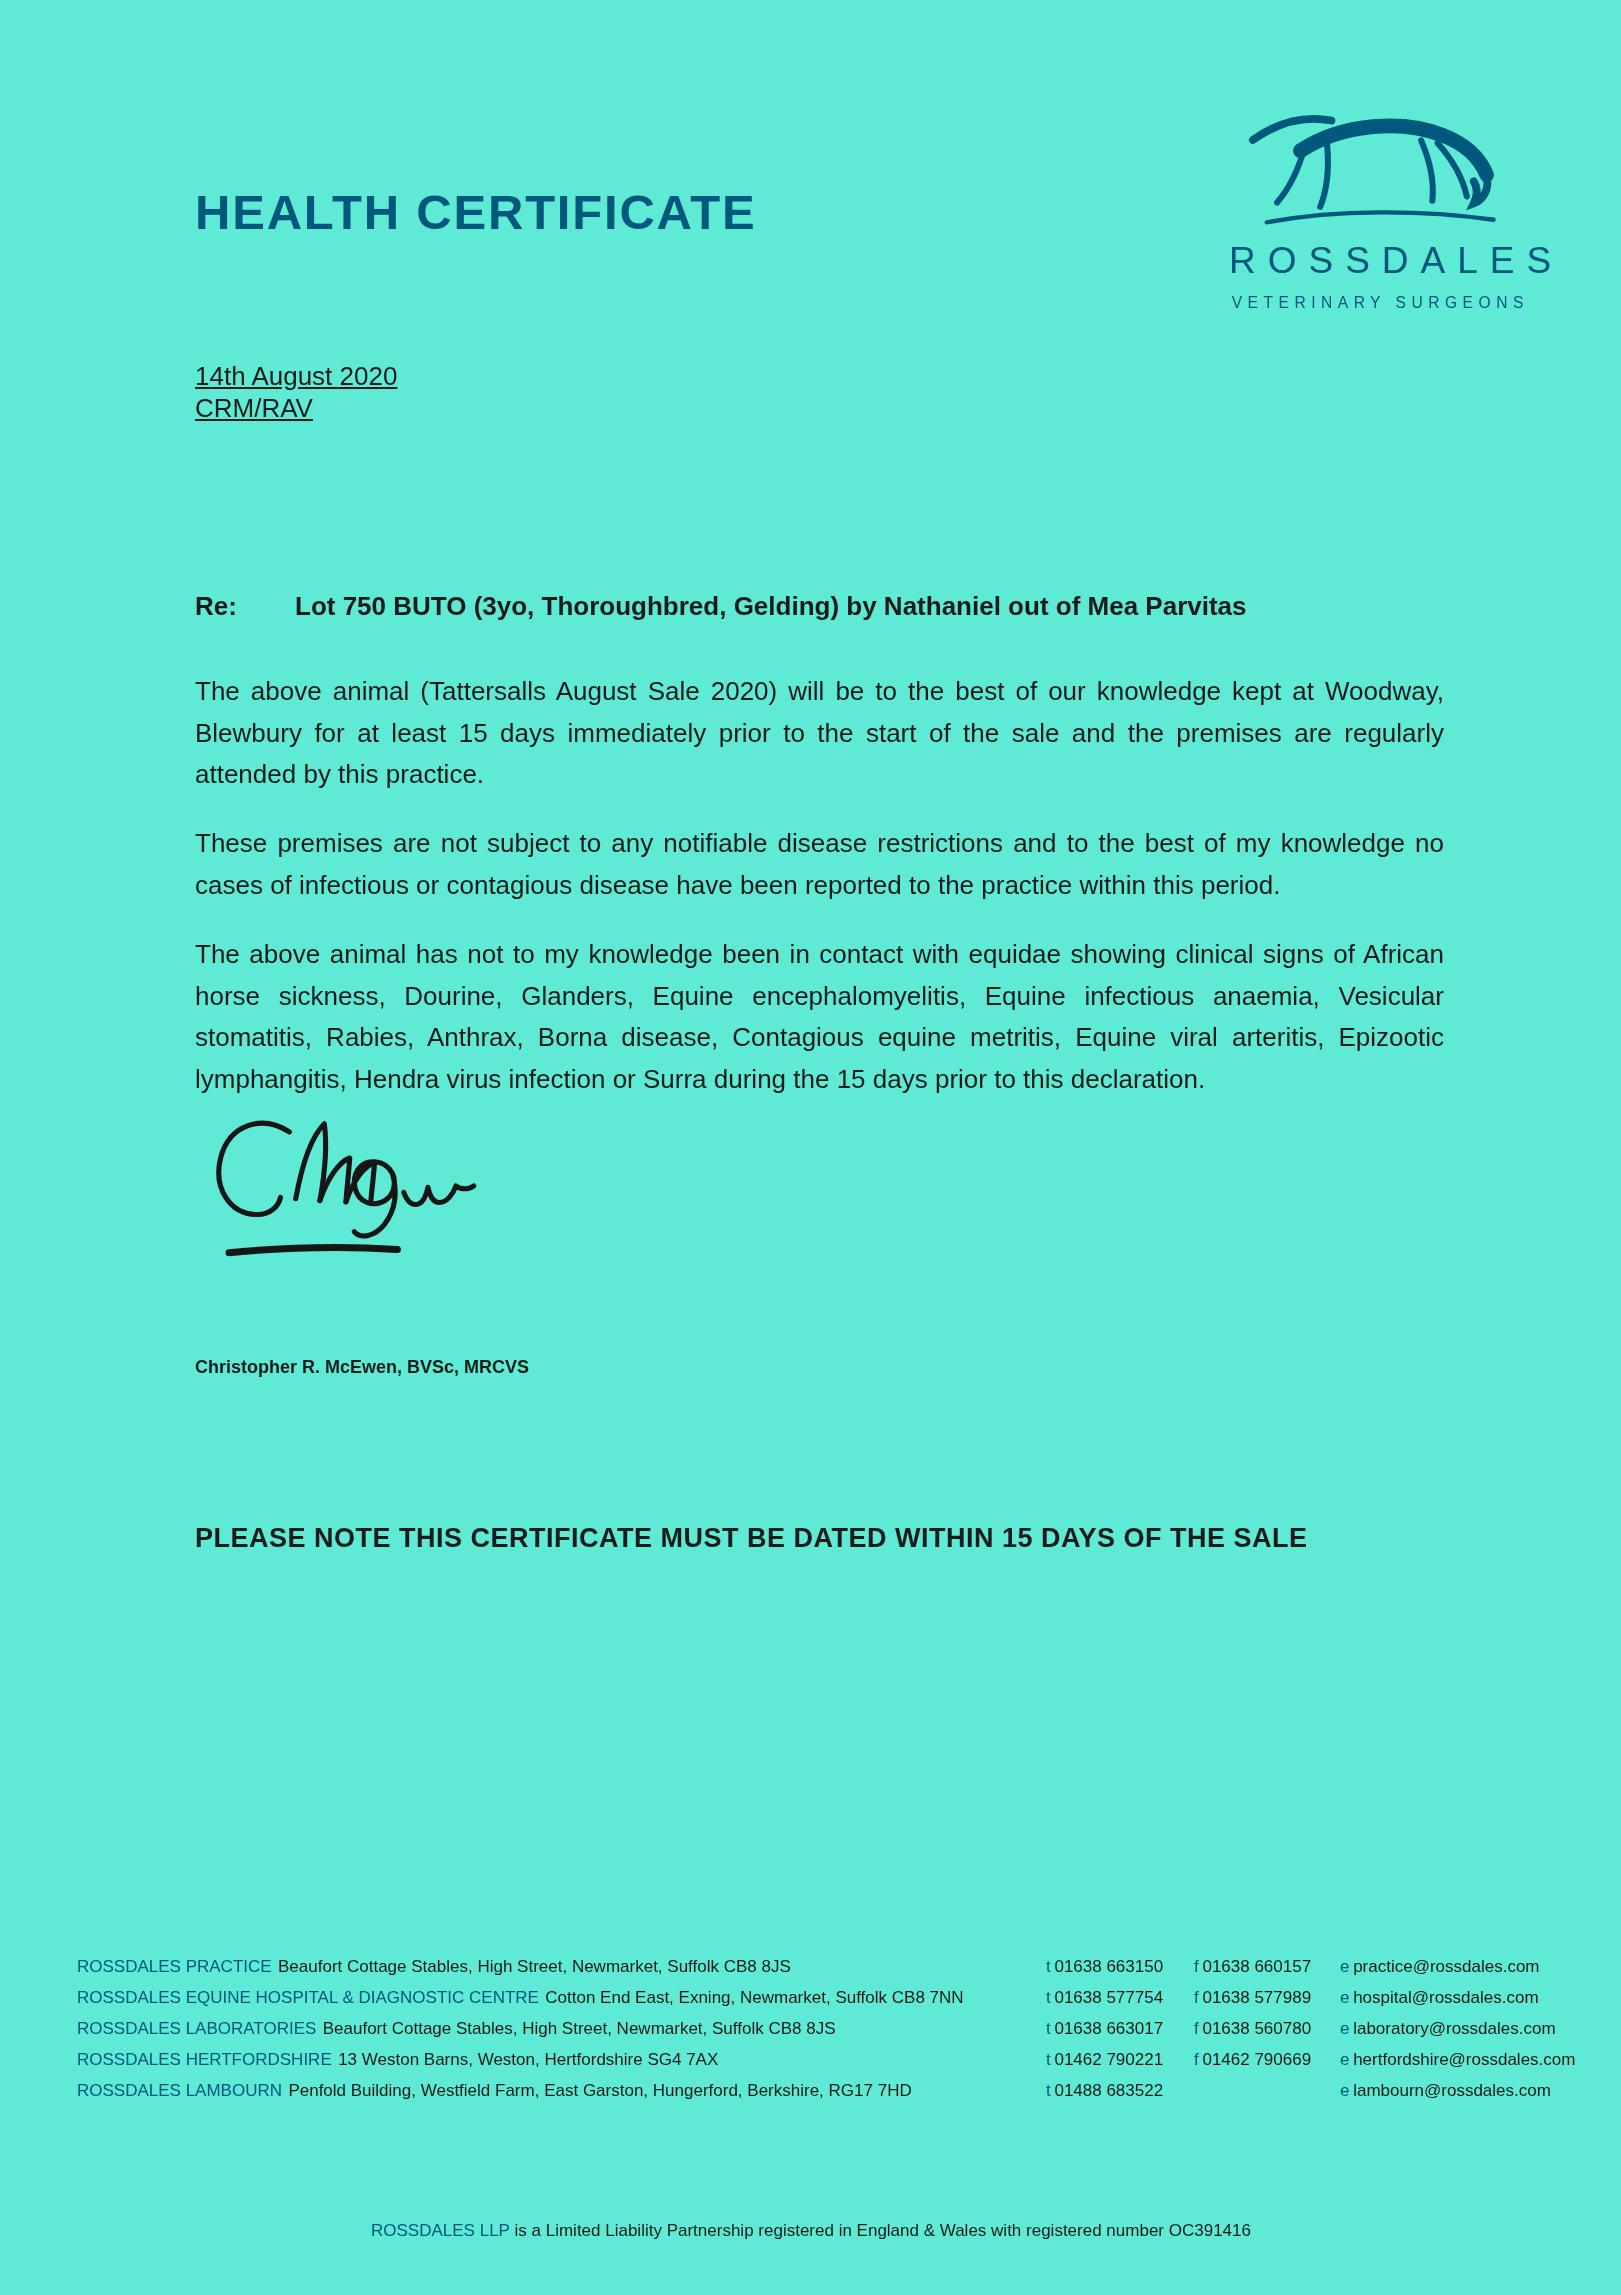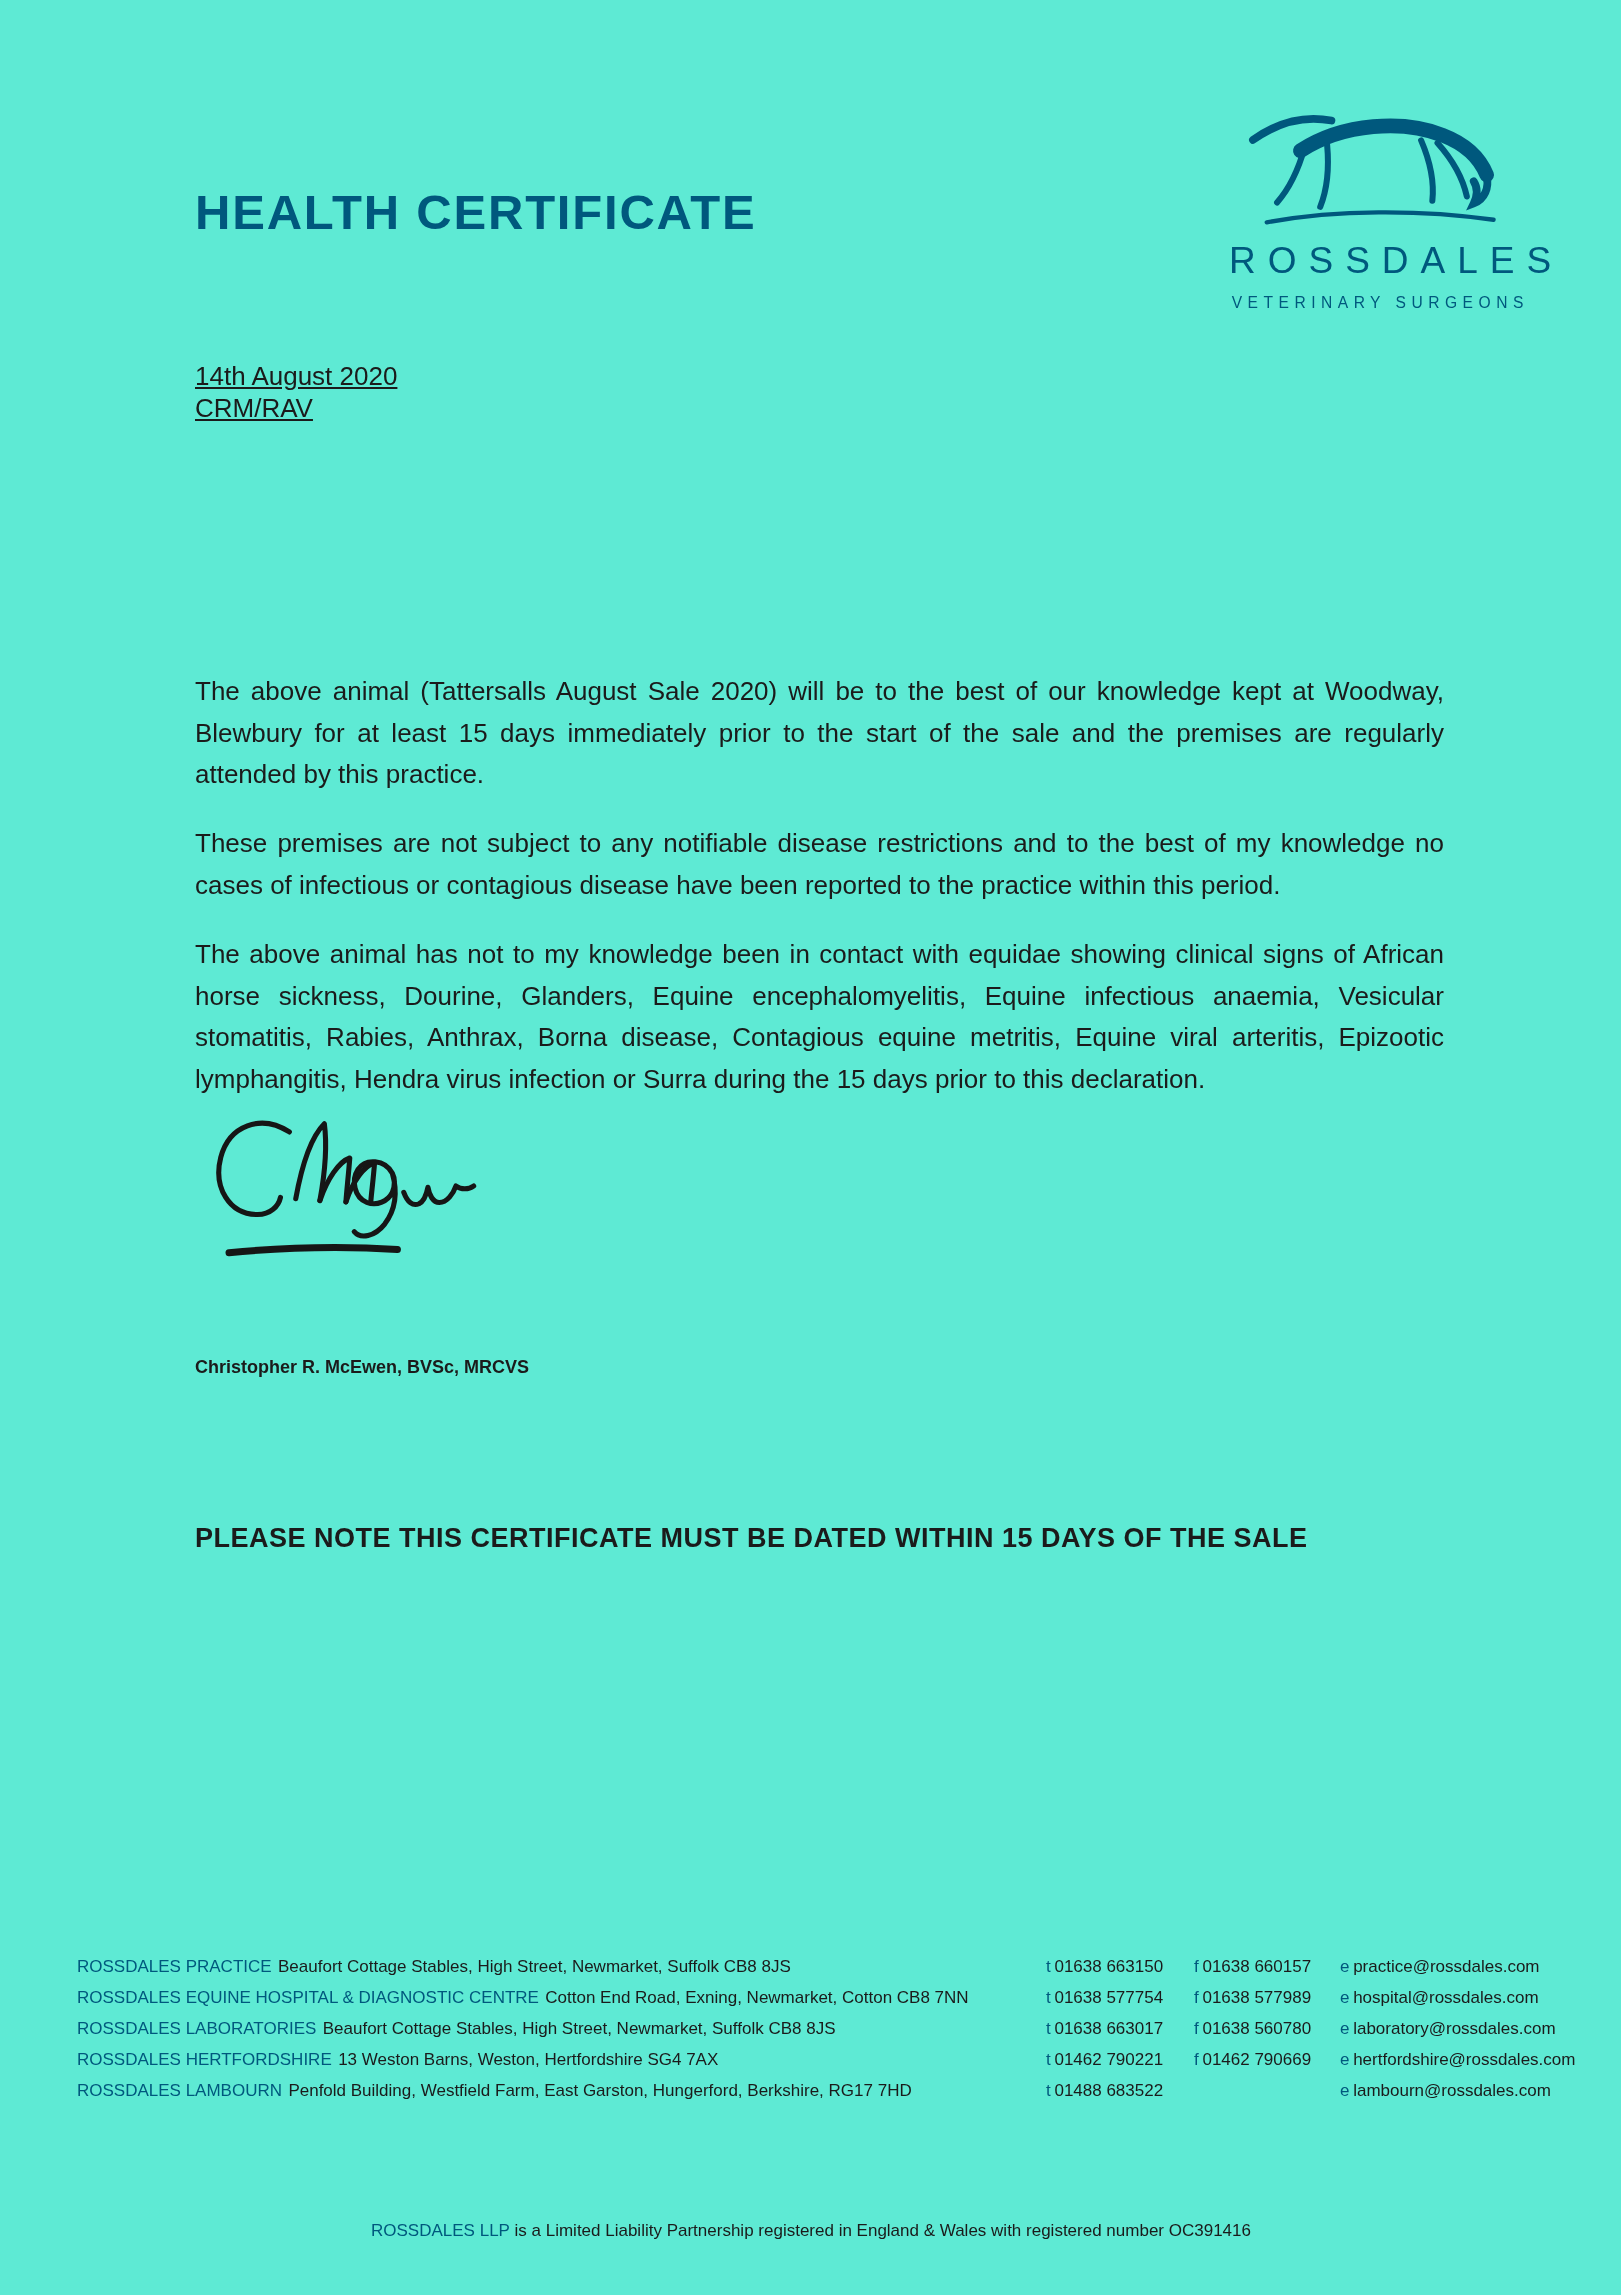--- a/index.html
+++ b/index.html
@@ -153,20 +153,24 @@
     </svg>
     <div class="logo-name">ROSSDALES</div>
     <div class="logo-tagline">VETERINARY SURGEONS</div>
   </div>
 
   <div class="date-block">
     <div>14th August 2020</div>
     <div>CRM/RAV</div>
   </div>
 
+  <div class="re-row">
+    <span class="re-label">Re:</span>
+    <span>Lot 750 BUTO (3yo, Thoroughbred, Gelding) by Nathaniel out of Mea Parvitas</span>
+  </div>
 
   <div class="body-copy">
     <p>The above animal (Tattersalls August Sale 2020) will be to the best of our knowledge kept at Woodway, Blewbury for at least 15 days immediately prior to the start of the sale and the premises are regularly attended by this practice.</p>
     <p>These premises are not subject to any notifiable disease restrictions and to the best of my knowledge no cases of infectious or contagious disease have been reported to the practice within this period.</p>
     <p>The above animal has not to my knowledge been in contact with equidae showing clinical signs of African horse sickness, Dourine, Glanders, Equine encephalomyelitis, Equine infectious anaemia, Vesicular stomatitis, Rabies, Anthrax, Borna disease, Contagious equine metritis, Equine viral arteritis, Epizootic lymphangitis, Hendra virus infection or Surra during the 15 days prior to this declaration.</p>
   </div>
 
   <svg class="signature" viewBox="0 0 560 310" aria-hidden="true">
     <g class="sig-stroke" stroke-width="8">
       <path d="M150,55 C105,26 55,45 42,95 C30,142 55,185 100,185 C120,185 133,172 136,158"></path>
@@ -189,21 +193,21 @@
       <div>
         <span class="office-name">ROSSDALES PRACTICE</span><span>Beaufort Cottage Stables, High Street, Newmarket, Suffolk CB8 8JS</span>
       </div>
       <div class="contact"><span class="lbl">t</span><span>01638 663150</span></div>
       <div class="contact"><span class="lbl">f</span><span>01638 660157</span></div>
       <div class="contact"><span class="lbl">e</span><span>practice@rossdales.com</span></div>
     </div>
 
     <div class="office-row">
       <div>
-        <span class="office-name">ROSSDALES EQUINE HOSPITAL &amp; DIAGNOSTIC CENTRE</span><span>Cotton End Road, Exning, Newmarket, Cotton CB8 7NN</span>
+        <span class="office-name">ROSSDALES EQUINE HOSPITAL &amp; DIAGNOSTIC CENTRE</span><span>Cotton End East, Exning, Newmarket, Suffolk CB8 7NN</span>
       </div>
       <div class="contact"><span class="lbl">t</span><span>01638 577754</span></div>
       <div class="contact"><span class="lbl">f</span><span>01638 577989</span></div>
       <div class="contact"><span class="lbl">e</span><span>hospital@rossdales.com</span></div>
     </div>
 
     <div class="office-row">
       <div>
         <span class="office-name">ROSSDALES LABORATORIES</span><span>Beaufort Cottage Stables, High Street, Newmarket, Suffolk CB8 8JS</span>
       </div>

